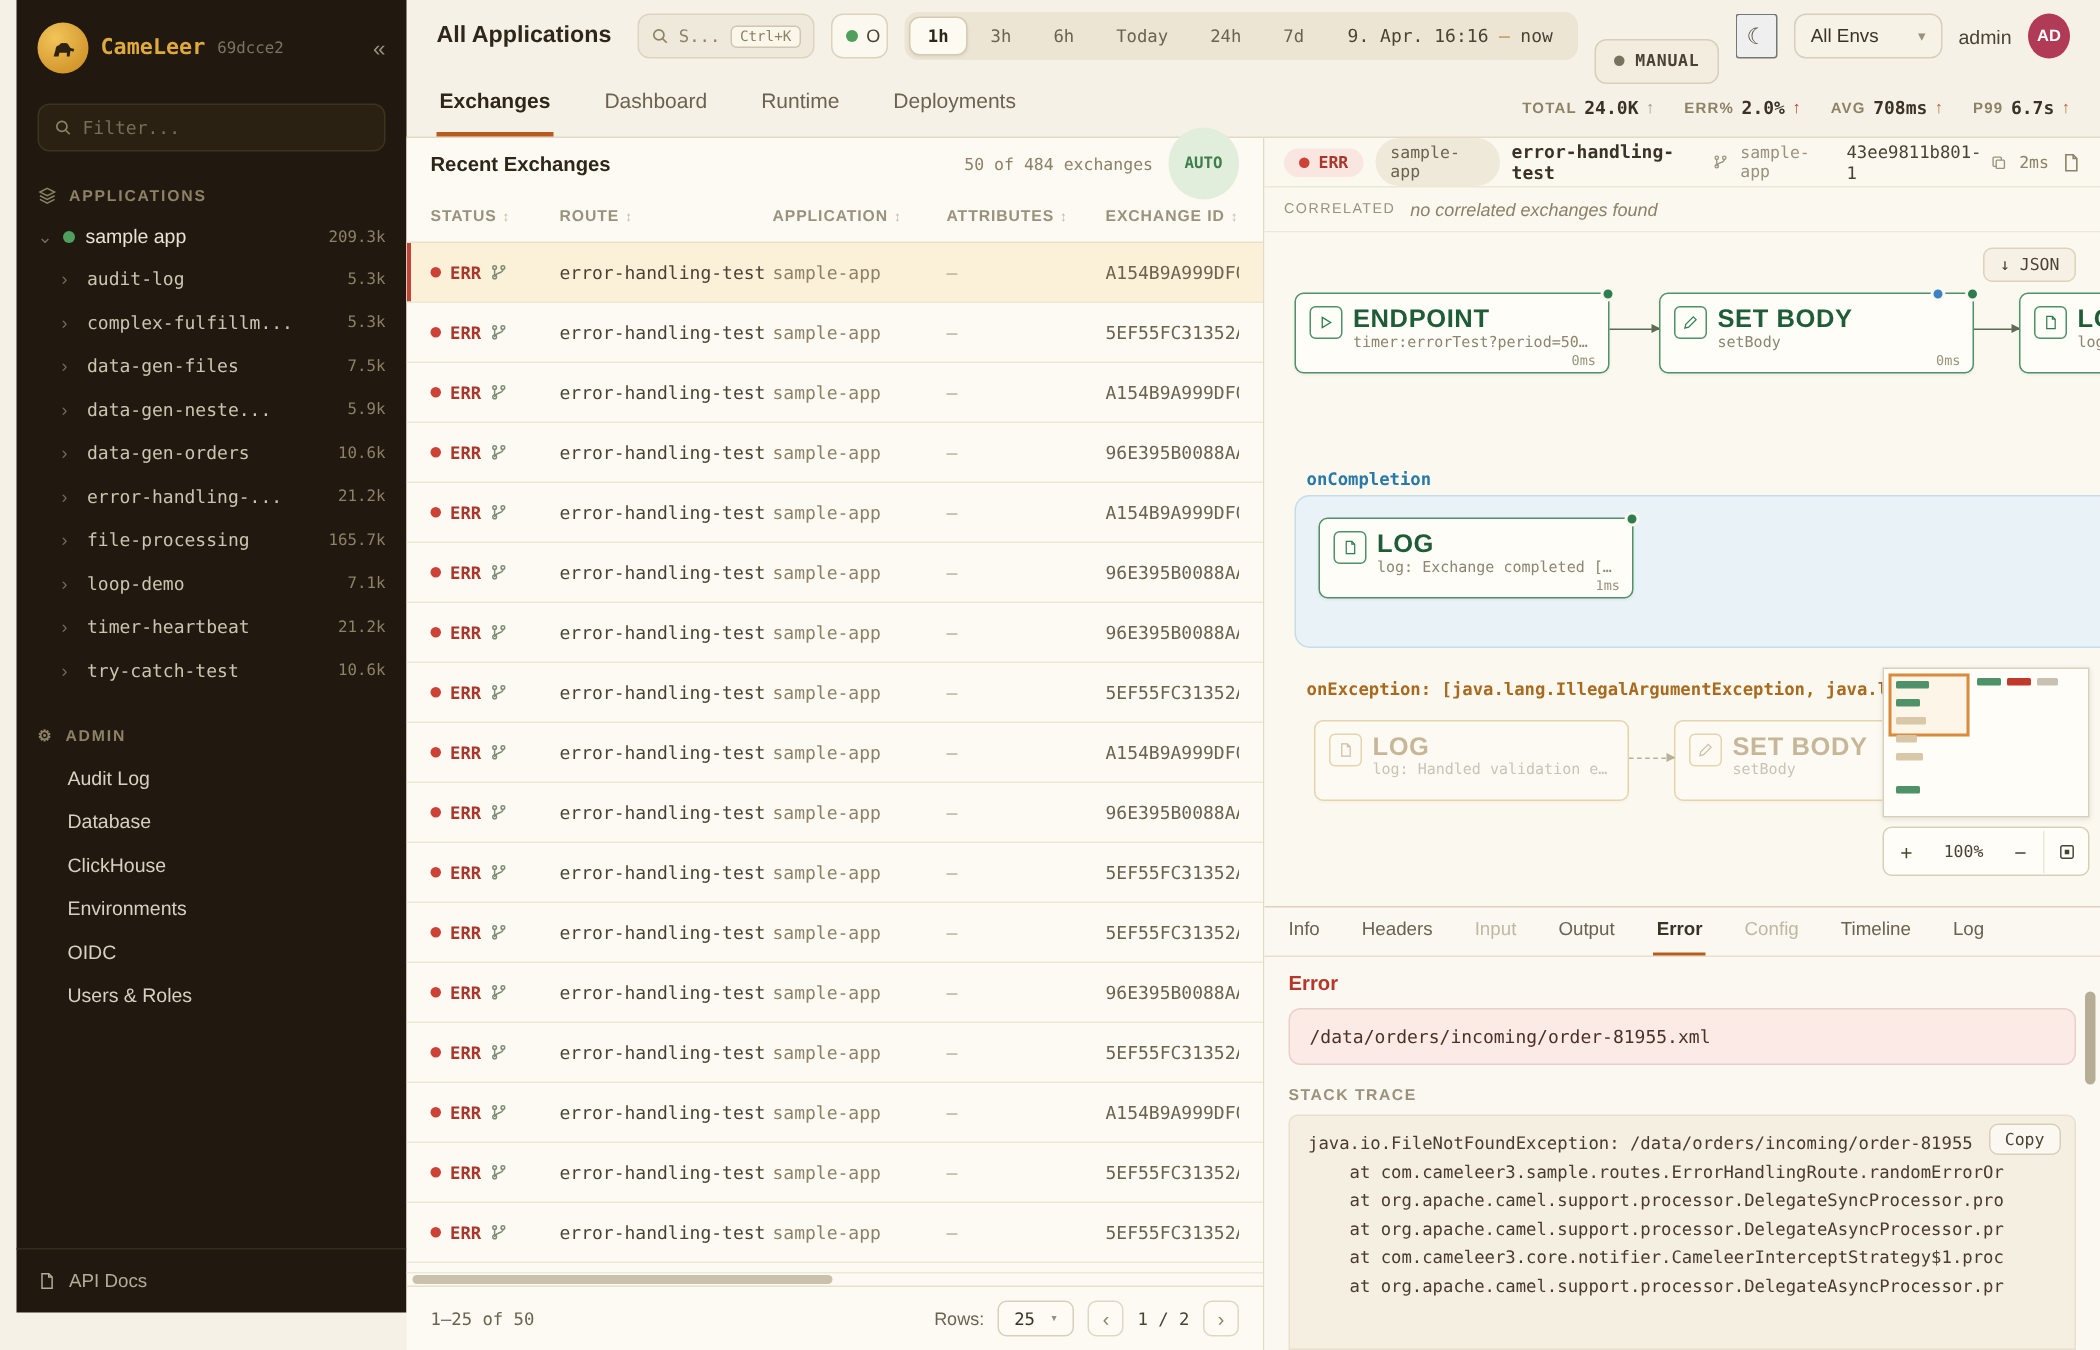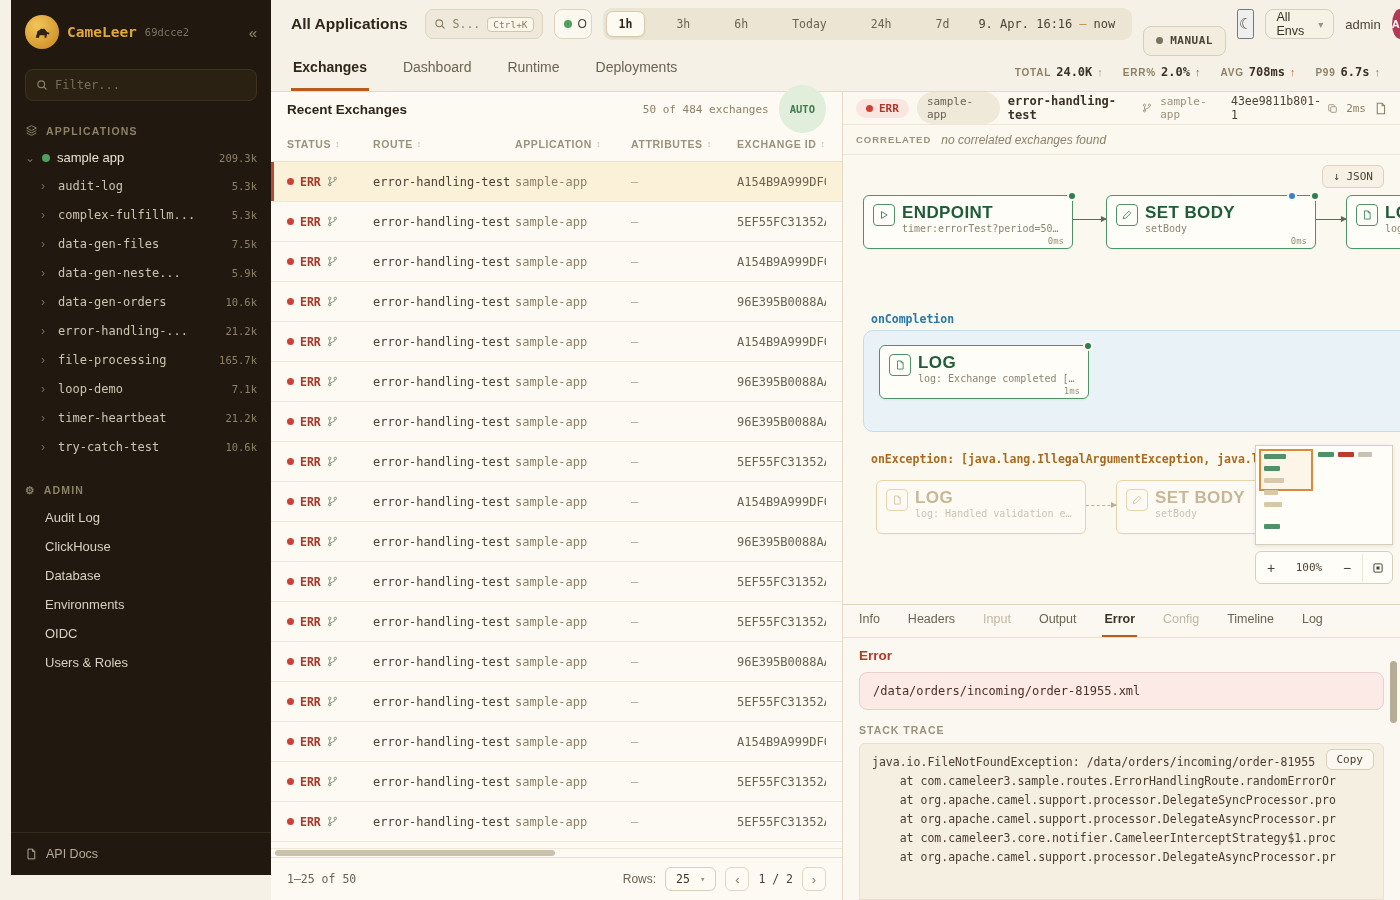--- a/index.html
+++ b/index.html
@@ -165,21 +165,21 @@
   .pill.err { background: #f9e6e1; color: #a8362b; font-weight: bold; }
   .pill.app { background: #efe9da; color: #6b6250; }
   .det-route { display: flex; align-items: center; gap: 5px; font-family: "DejaVu Sans Mono", monospace; font-size: 12px; font-weight: bold; color: #3a3226; }
   .det-route .fork { color: #9a927c; }
   .det-app2 { font-family: "DejaVu Sans Mono", monospace; font-size: 11px; color: #9a927c; }
   .det-xid { display: flex; align-items: center; gap: 5px; font-family: "DejaVu Sans Mono", monospace; font-size: 11.5px; color: #4a4234; }
   .det-xid .cp { color: #9a927c; }
   .det-dur { margin-left: auto; font-family: "DejaVu Sans Mono", monospace; font-size: 11px; color: #8d8166; }
   .det-doc { color: #8d8166; }
   .correlated { height: 30px; display: flex; align-items: center; gap: 10px; padding: 0 13px; border-bottom: 1px solid #eee7d4; }
-  .corr-label { font-size: 9.5px; letter-spacing: 1px; color: #9a927c; font-weight: bold; }
+  .corr-label { font-size: 9.5px; letter-spacing: 1px; color: #9a927c; font-weight: normal; }
   .corr-text { font-size: 12px; font-style: italic; color: #8d8166; }
 
   
   .canvas { flex: 1; position: relative; overflow: hidden; background: #fbf8ef; }
   .json-btn {
     position: absolute; top: 10px; right: 16px; z-index: 6;
     background: #f6f1e4; border: 1px solid #ddd3bc; border-radius: 6px; padding: 4px 10px;
     font-family: "DejaVu Sans Mono", monospace; font-size: 11px; color: #4a4234;
   }
   .node {
@@ -354,25 +354,25 @@
     <span data-interactable="false">ADMIN</span>
   </div>
 
   <div class="sb-admin" data-interactable="false">
 
       <div class="sb-admin-item" data-interactable="true">
         <span data-interactable="false">Audit Log</span>
       </div>
 
       <div class="sb-admin-item" data-interactable="true">
+        <span data-interactable="false">Database</span>
+      </div>
+
+      <div class="sb-admin-item" data-interactable="true">
         <span data-interactable="false">ClickHouse</span>
-      </div>
-
-      <div class="sb-admin-item" data-interactable="true">
-        <span data-interactable="false">Database</span>
       </div>
 
       <div class="sb-admin-item" data-interactable="true">
         <span data-interactable="false">Environments</span>
       </div>
 
       <div class="sb-admin-item" data-interactable="true">
         <span data-interactable="false">OIDC</span>
       </div>
 
@@ -407,21 +407,21 @@
       <span class="s-text" data-interactable="false">S...</span>
       <kbd data-interactable="false">Ctrl+K</kbd>
     </div>
 
     <div class="live-pill" data-interactable="true">
       <span class="gdot" data-interactable="false"></span>
       <span data-interactable="false">O</span>
     </div>
 
     <div class="seg" data-interactable="false">
-      <div style="display:flex;gap:18px" data-interactable="false">
+      <div style="display:flex;gap:2px" data-interactable="false">
 
           <button class="rng active" data-interactable="true">1h</button>
 
           <button class="rng" data-interactable="true">3h</button>
 
           <button class="rng" data-interactable="true">6h</button>
 
           <button class="rng" data-interactable="true">Today</button>
 
           <button class="rng" data-interactable="true">24h</button>

